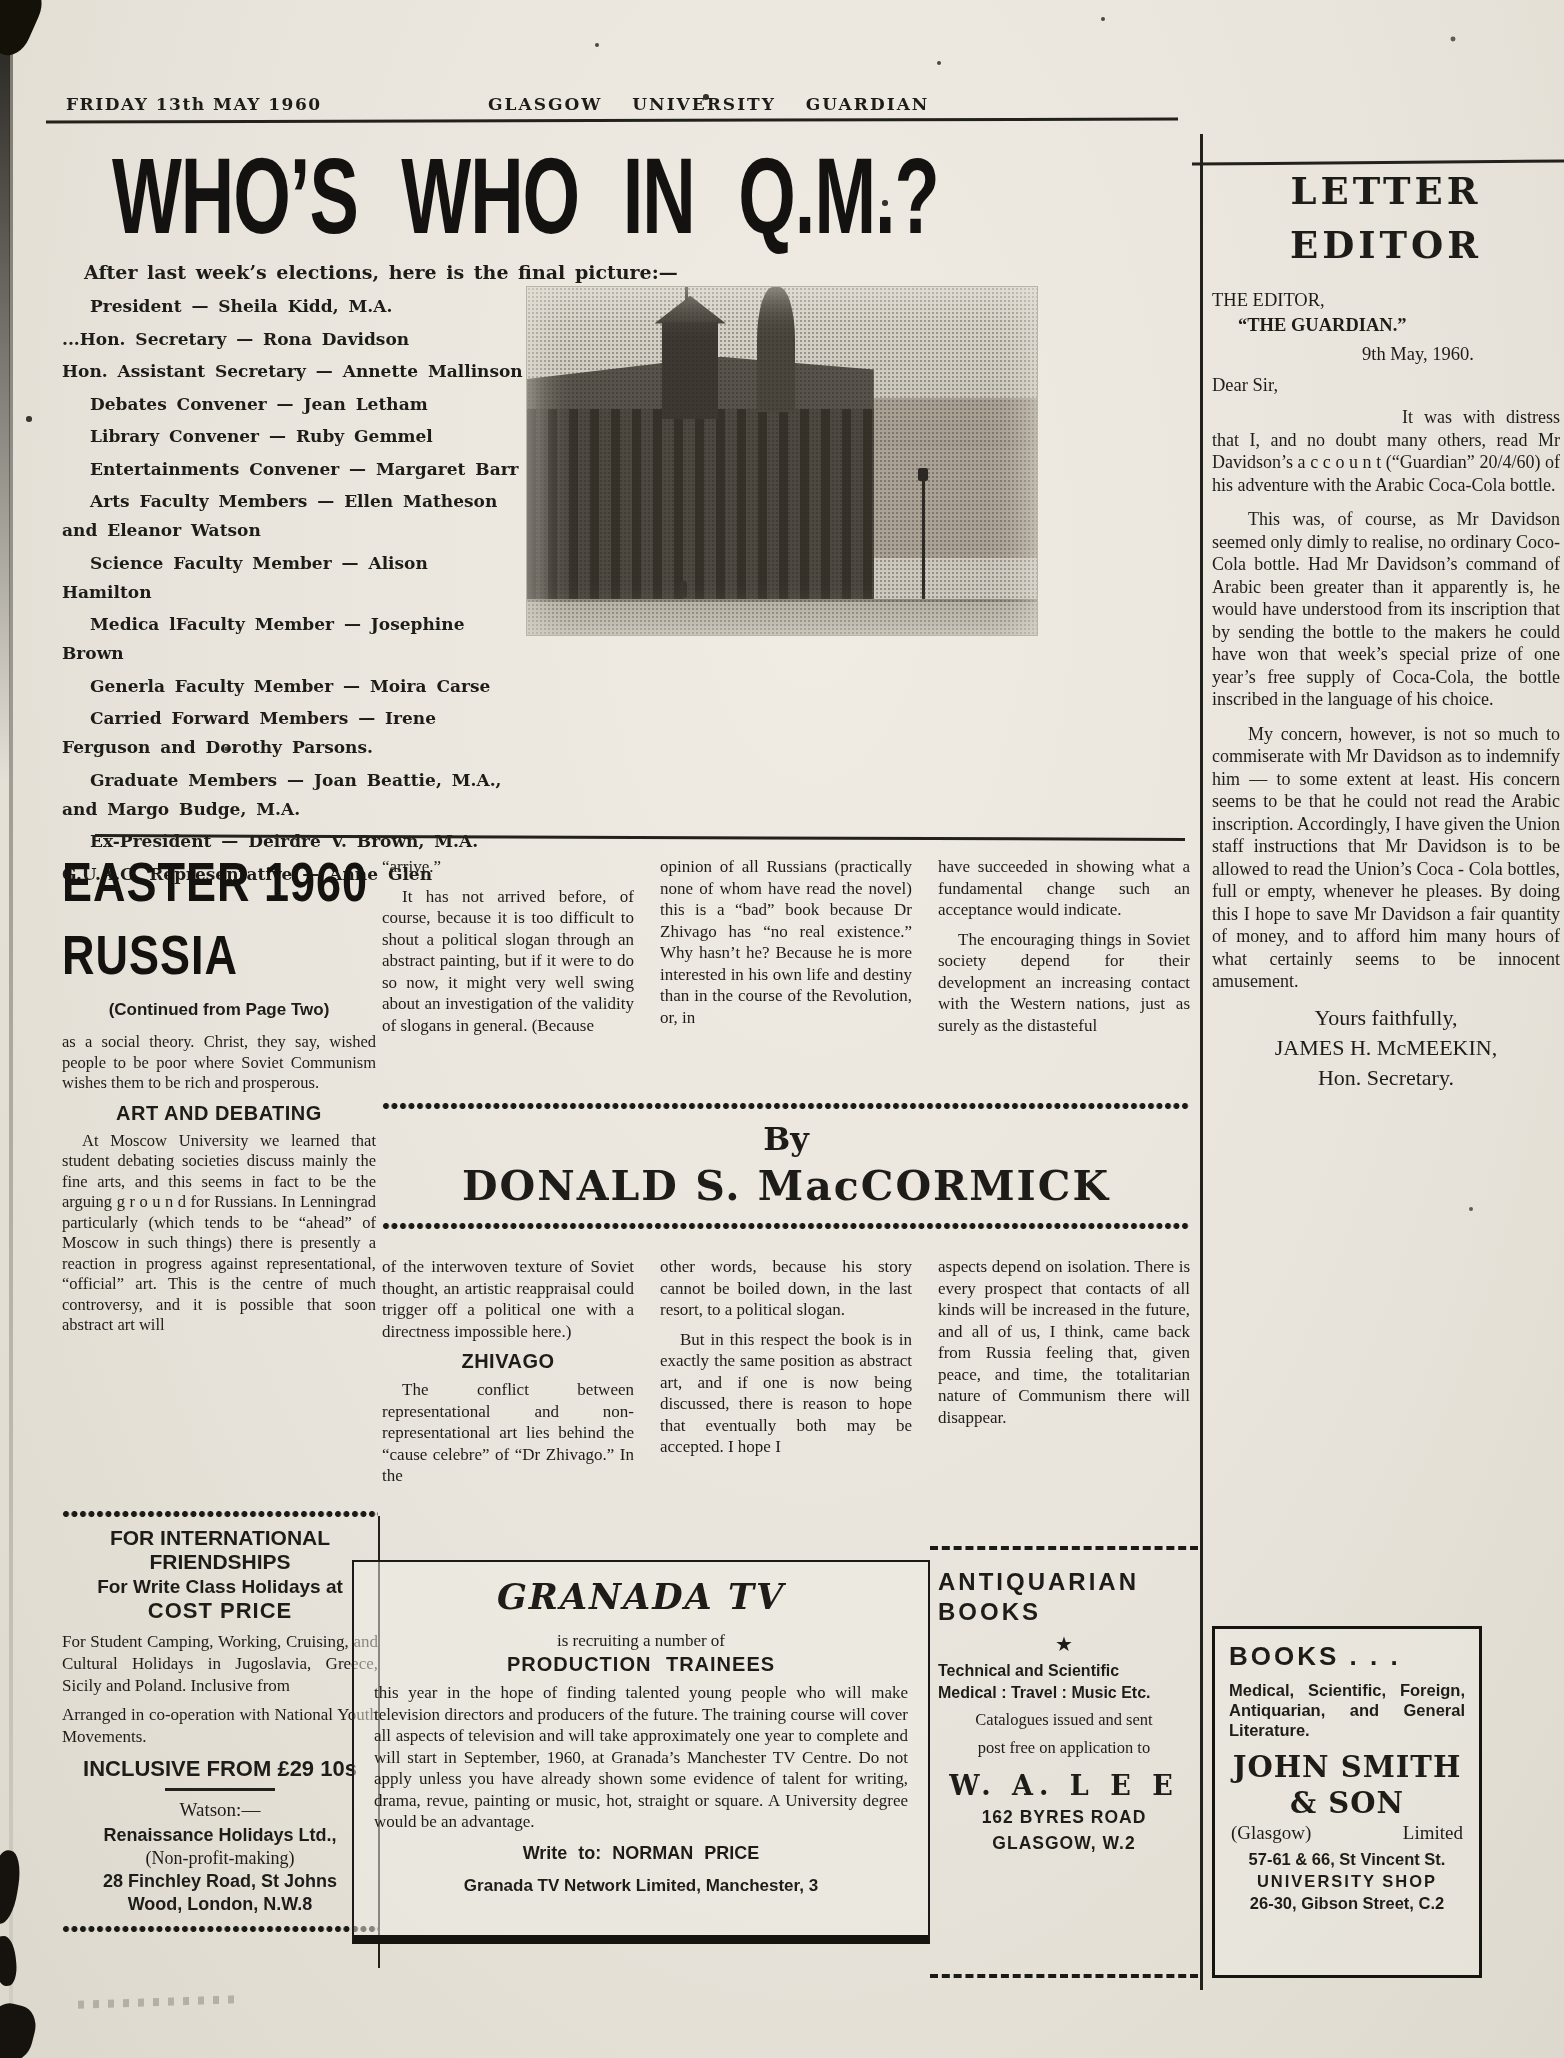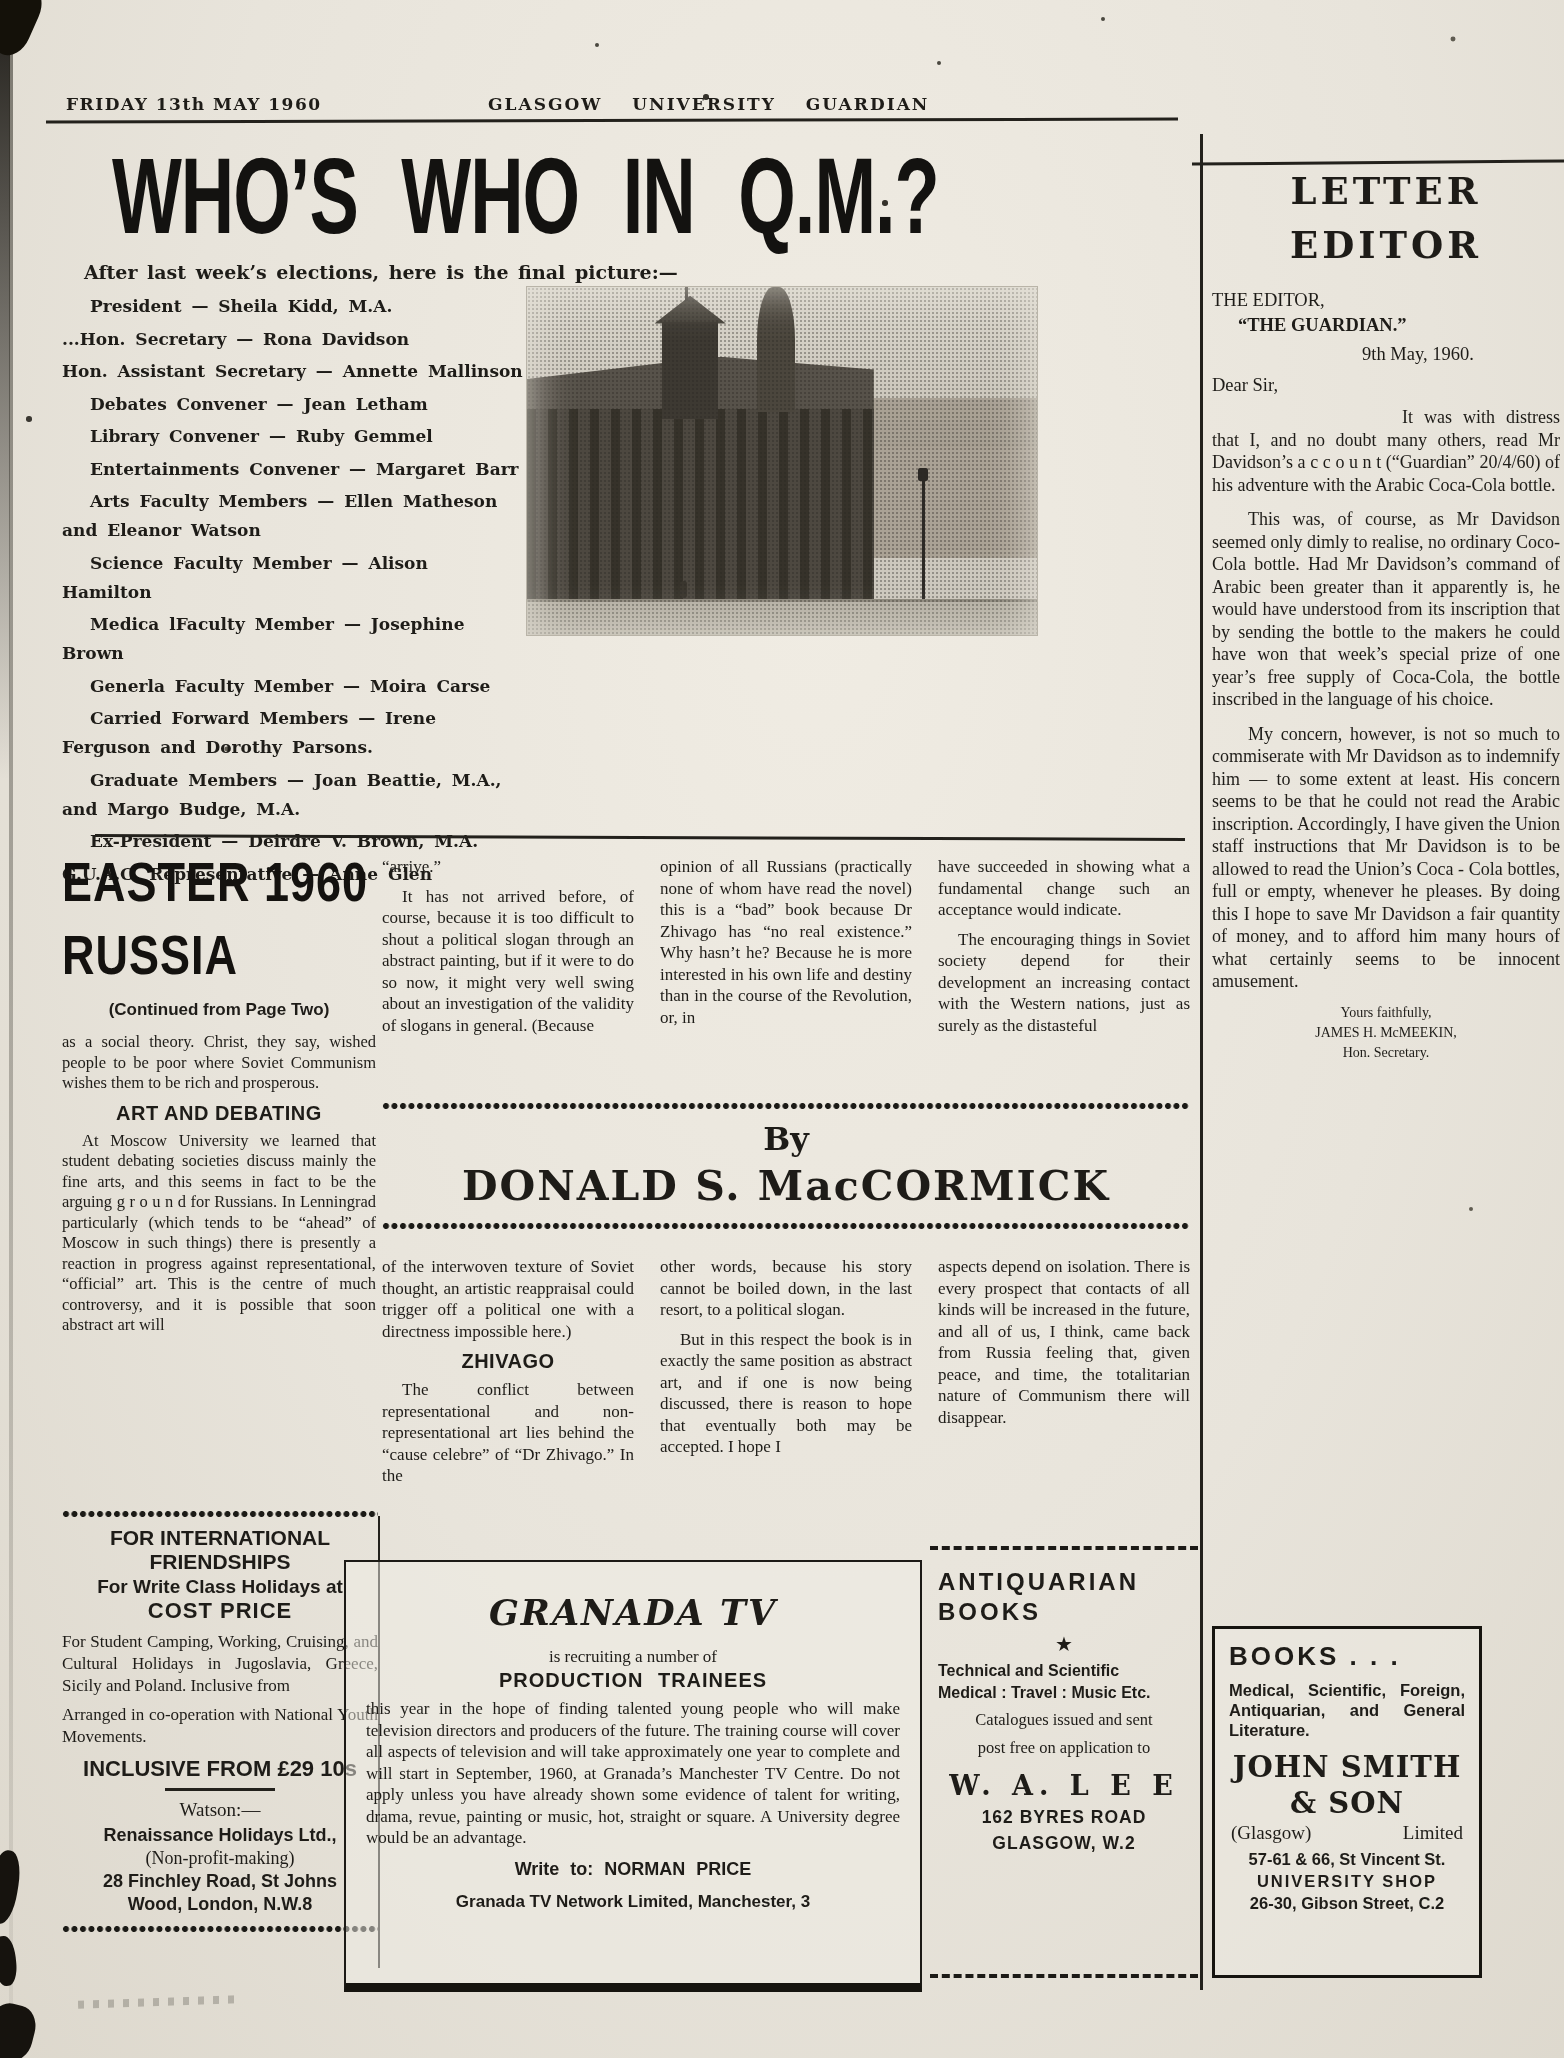--- a/index.html
+++ b/index.html
@@ -82,22 +82,22 @@
   .fh1{font-size:21px;margin-top:8px;}
   .fh2{font-size:21px;}
   .fh3{font-size:19px;margin-top:2px;}
   .fh4{font-size:22px;letter-spacing:1px;}
   .friend-ad p{margin:7px 0;font-size:17px;line-height:22px;text-align:justify;}
   .friend-ad .fb{font-family:"Liberation Sans",sans-serif;font-weight:700;text-align:center;font-size:18px;margin:2px 0;}
   .f-incl{font-family:"Liberation Sans",sans-serif;font-weight:800;font-size:22px;margin:8px 0 6px 0;}
   .f-shortrule{width:110px;height:3px;background:#23211c;margin:6px auto 8px auto;}
   .f-write{font-size:19px;margin:2px 0 4px 0;text-align:center;}
   .f-np{font-size:18px;margin:2px 0;text-align:center;}
-  .granada{position:absolute;left:344px;top:1560px;width:578px;height:432px;background:rgba(240,237,229,.5);
-    border:2px solid #1c1a16;border-bottom:9px solid #16140f;padding:22px 20px;box-sizing:border-box;text-align:center;}
+  .granada{position:absolute;left:352px;top:1560px;width:578px;height:384px;background:rgba(240,237,229,.5);
+    border:2px solid #1c1a16;border-bottom:9px solid #16140f;padding:6px 20px;box-sizing:border-box;text-align:center;}
   .g-title{font-family:"DejaVu Serif",serif;font-style:italic;font-weight:700;font-size:35px;letter-spacing:2px;margin:8px 0 14px 0;}
   .g-sub1{font-size:17px;margin:0 0 2px 0;}
   .g-sub2{font-family:"Liberation Sans",sans-serif;font-weight:700;font-size:20px;letter-spacing:1px;word-spacing:8px;margin:0 0 6px 0;}
   .granada .g-body{font-size:17px;line-height:21.5px;text-align:justify;margin:0 0 10px 0;}
   .g-write{font-family:"Liberation Sans",sans-serif;font-weight:700;font-size:18px;word-spacing:6px;margin:6px 0 12px 0;}
   .g-foot{font-family:"Liberation Sans",sans-serif;font-weight:700;font-size:17px;margin:0;}
   .antiq{position:absolute;left:930px;top:1546px;width:268px;height:432px;box-sizing:border-box;
     border-top:4px dashed #1c1a16;border-bottom:4px dashed #1c1a16;padding:16px 8px 10px 8px;}
   .a-h{font-family:"Liberation Sans",sans-serif;font-weight:800;font-size:24px;letter-spacing:3px;margin:2px 0;}
   .a-star{text-align:center;font-size:20px;margin:6px 0;}
@@ -114,21 +114,21 @@
   .b-sub{display:flex;justify-content:space-between;font-size:19px;margin:2px 2px 6px 2px;}
   .b-addr{font-family:"Liberation Sans",sans-serif;font-weight:800;font-size:16.5px;text-align:center;margin:3px 0;}
   
   .letter{position:absolute;left:1208px;top:150px;width:352px;height:1462px;overflow:hidden;padding-left:4px;box-sizing:border-box;}
   .l-head{font-family:"DejaVu Serif",serif;font-weight:700;font-size:37px;letter-spacing:4px;text-align:center;line-height:54px;margin:14px 0 16px 0;}
   .letter .l-line{font-size:18.5px;line-height:25px;margin:0;}
   .l-a2{text-indent:26px;font-weight:bold;}
   .l-date{text-indent:150px;margin:4px 0 6px 0 !important;}
   .letter p.lp{font-size:18px;line-height:22.5px;text-align:justify;margin:0 0 12px 0;text-indent:36px;}
   .letter p.p1{text-indent:190px;}
-  .l-sig{font-size:14px;text-align:center;margin:4px 0;}
+  .l-sig{font-size:22px;text-align:center;margin:4px 0;}
 </style>
 </head>
 <body>
 
 <div id="page">
 
   <div class="strip"></div>
   <div class="strip2"></div>
   <div class="corner"></div>
   <div class="blob1"></div>

